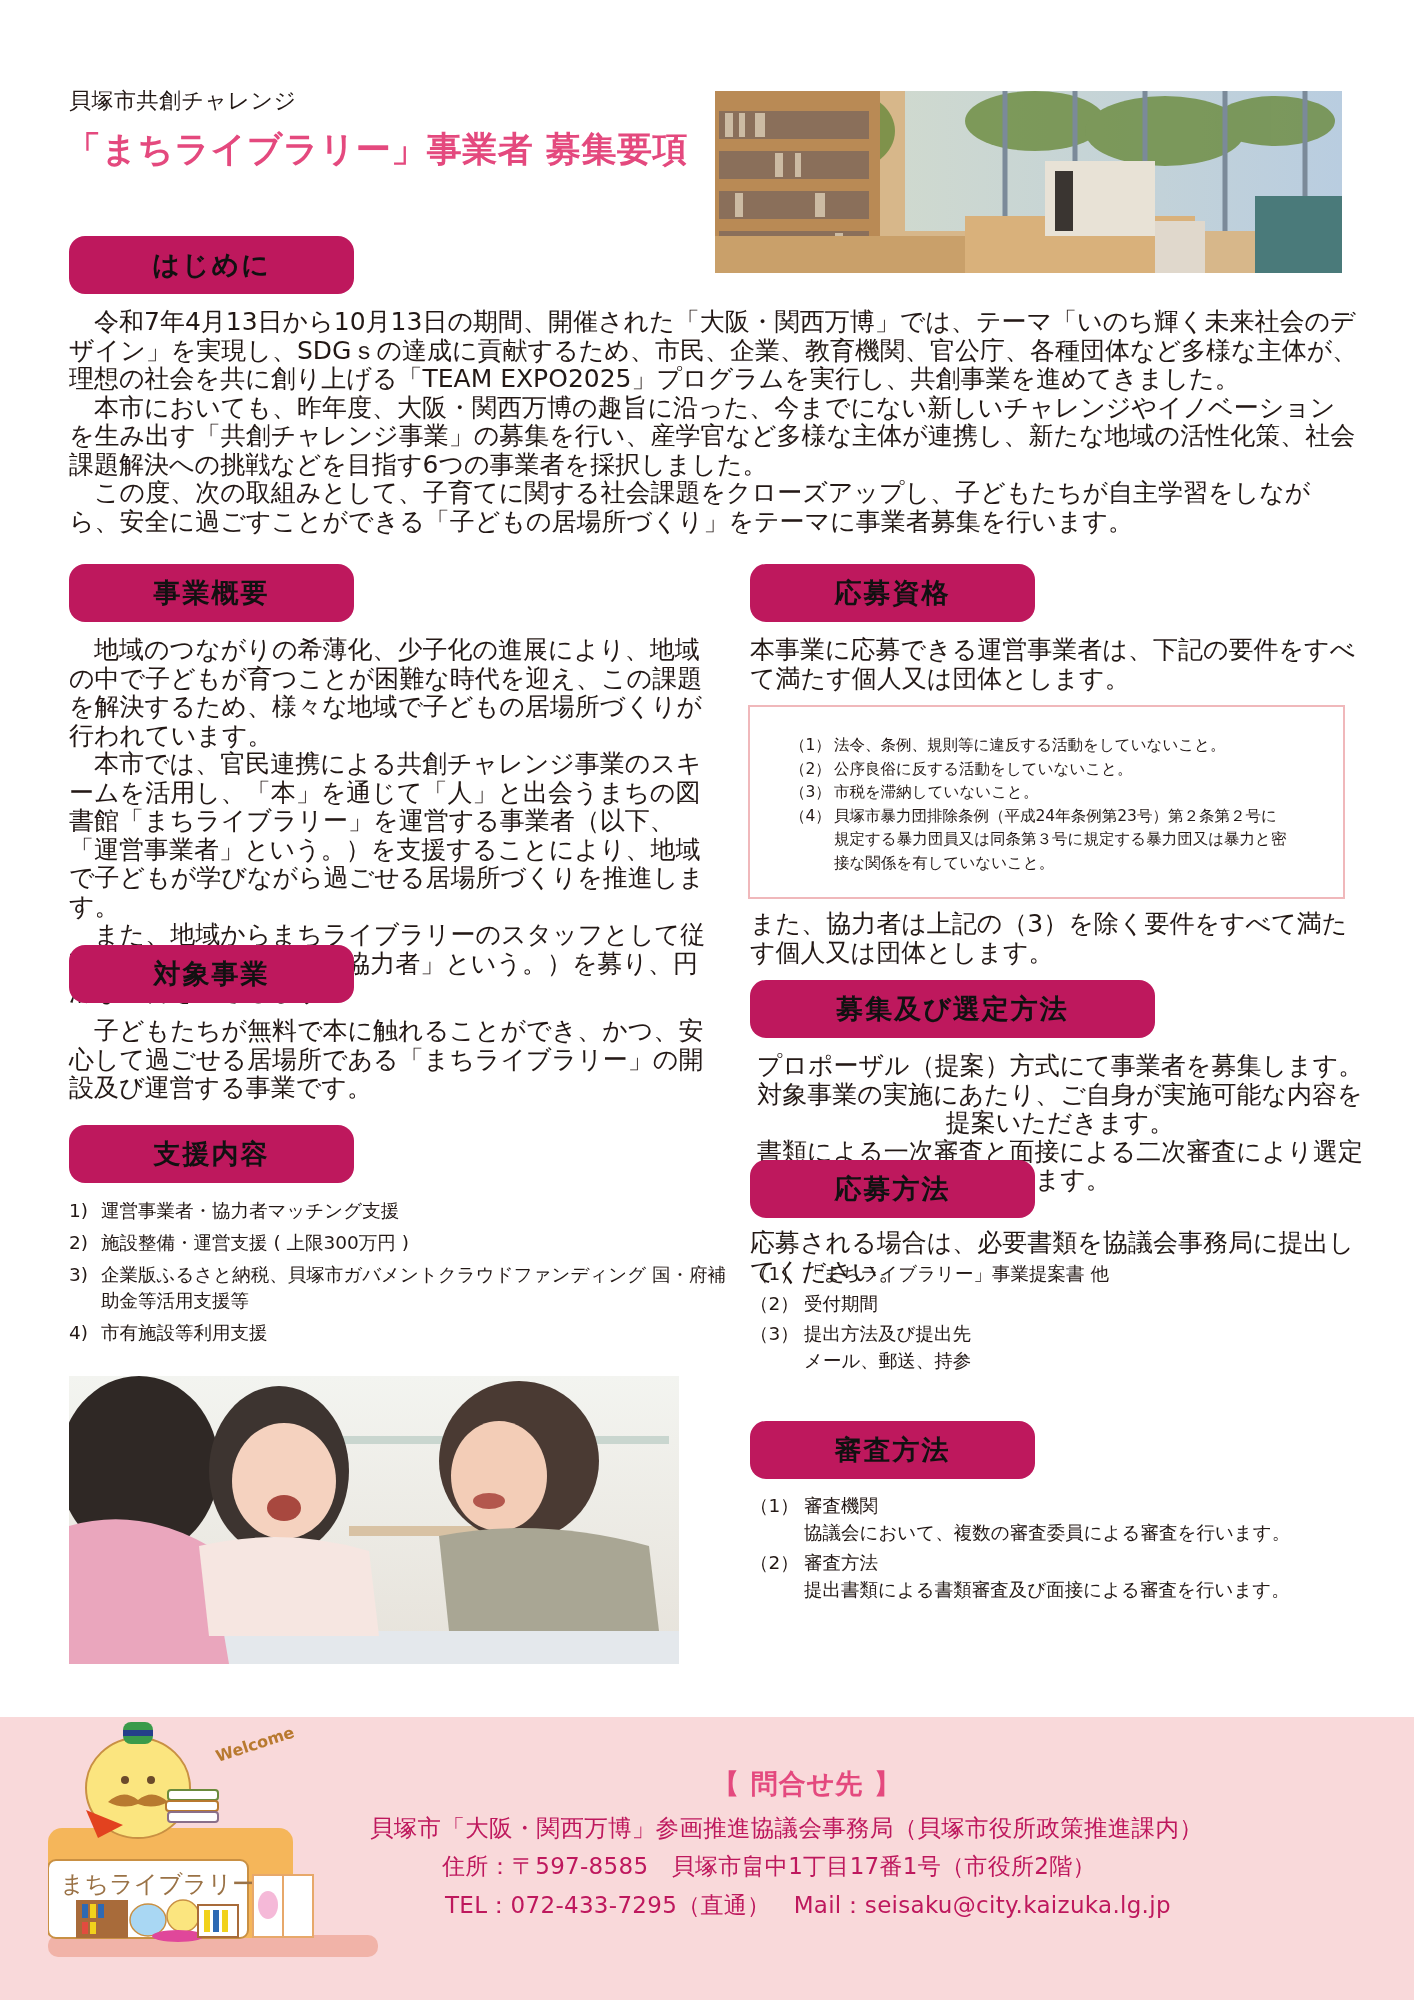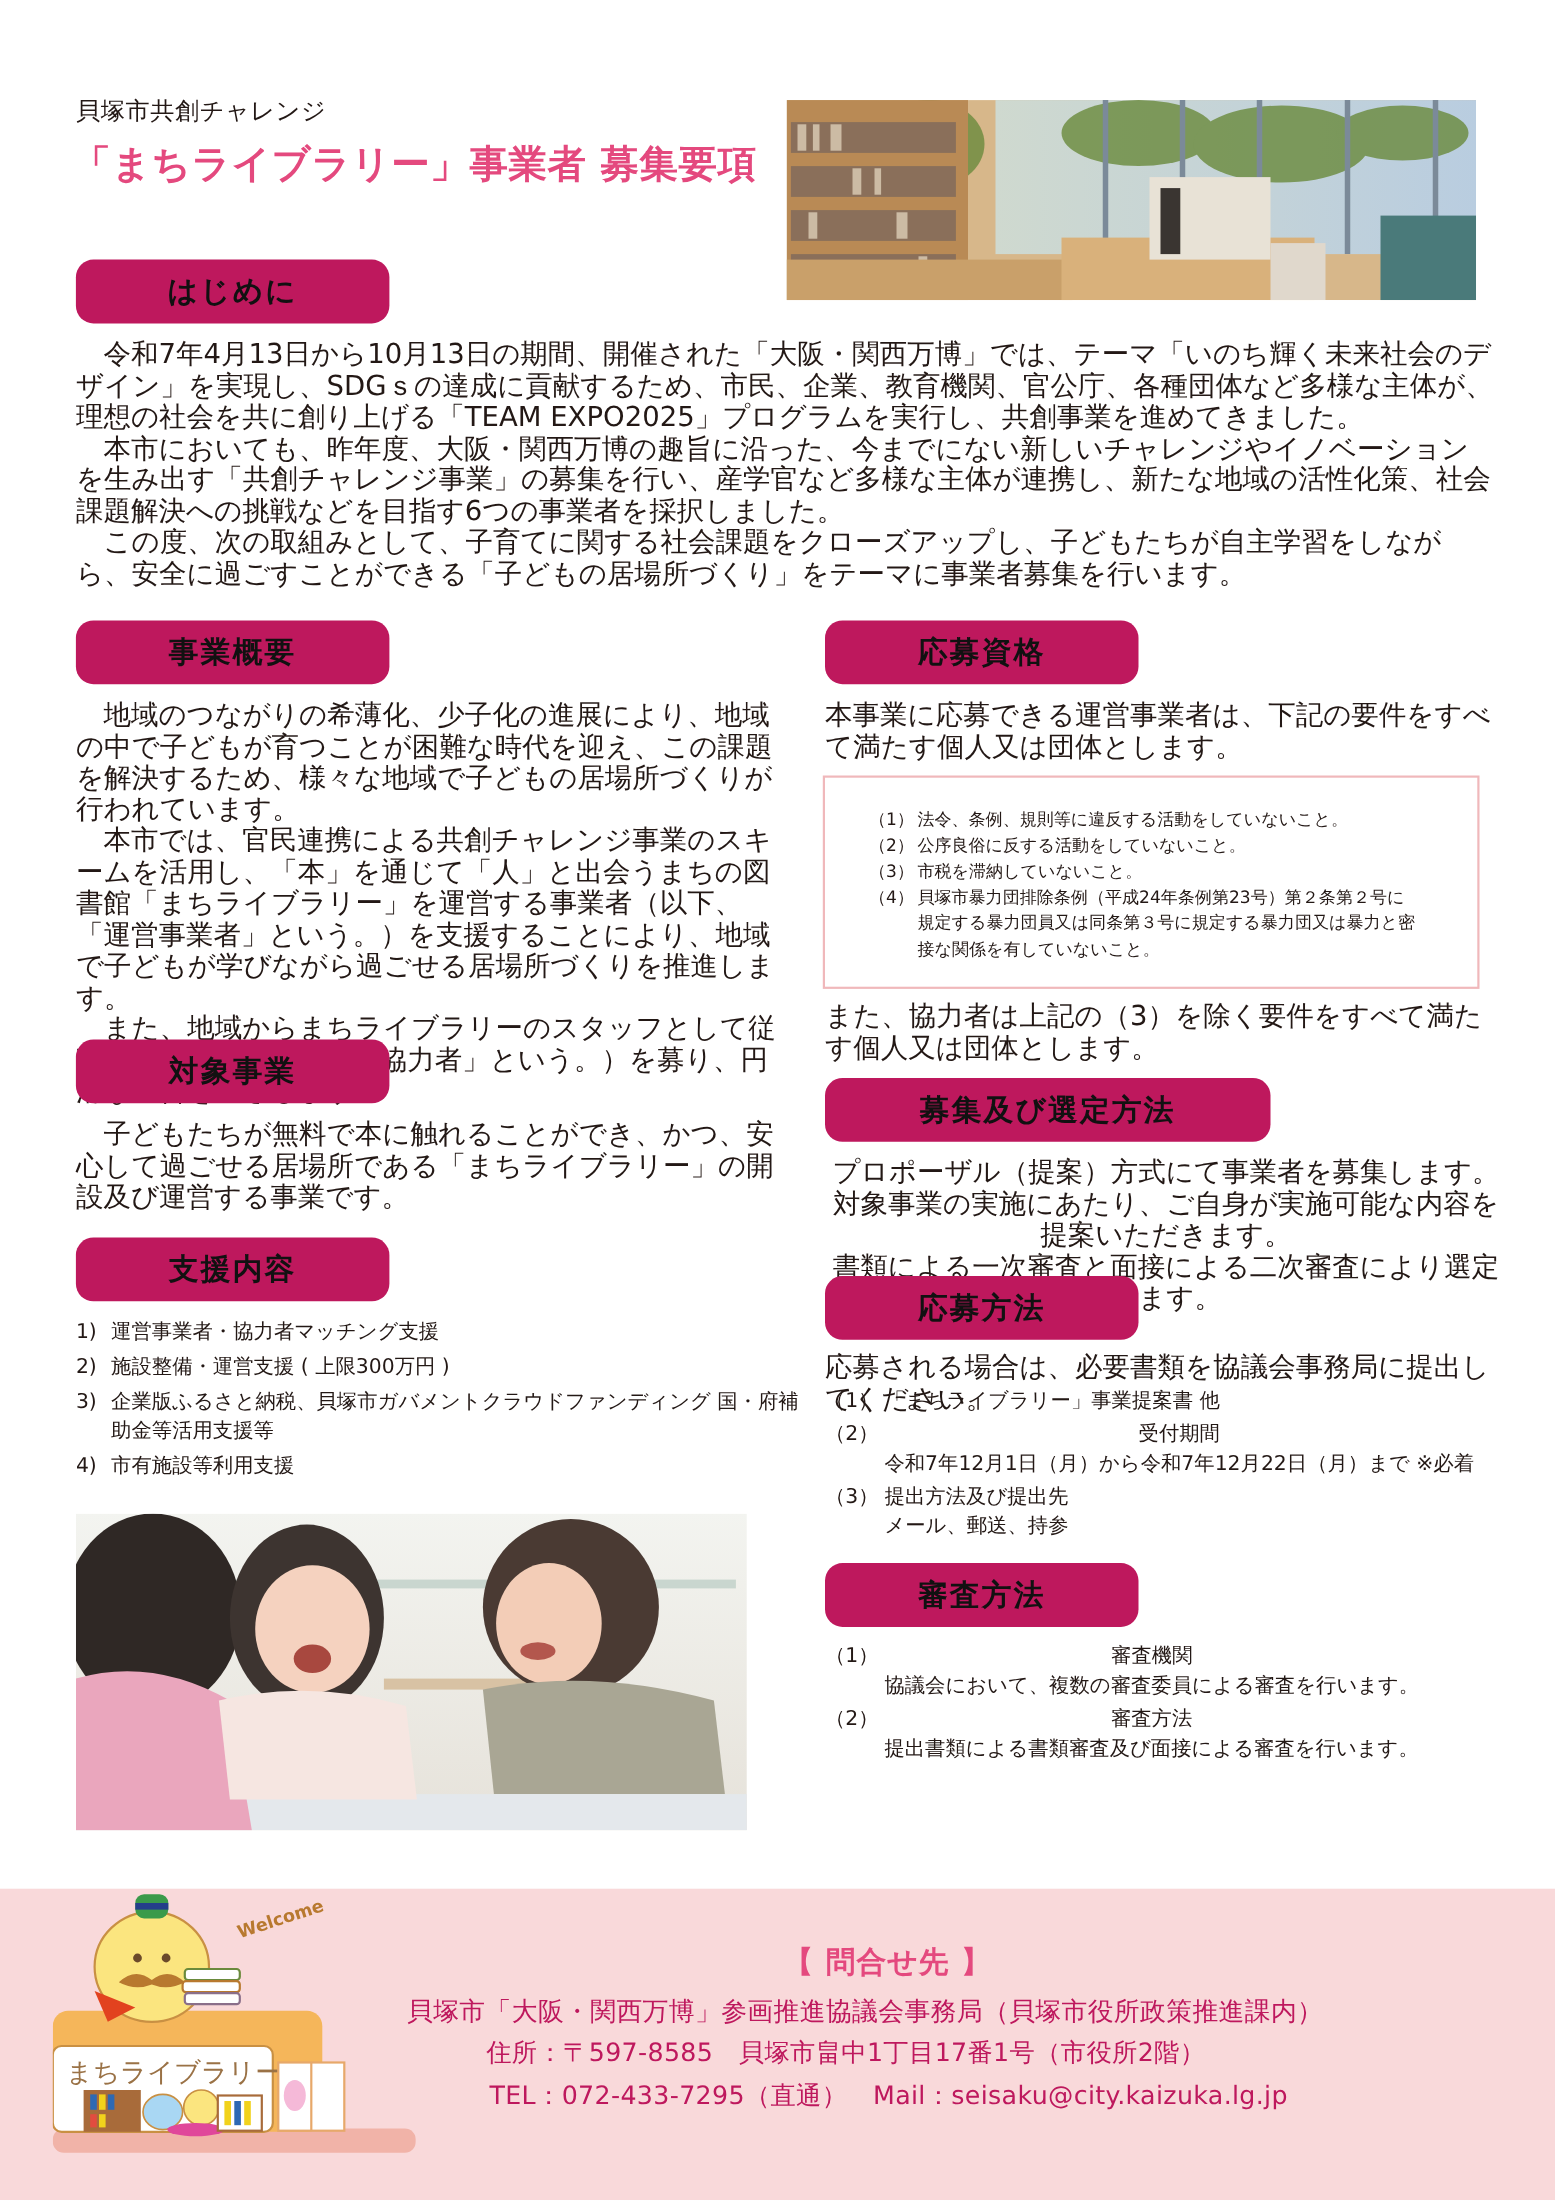--- a/index.html
+++ b/index.html
@@ -30,21 +30,21 @@
     border: 2.5px solid #f0b8bb;
     background: #fff;
   }
   .reqlist { list-style: none; font-size: 15.5px; line-height: 23.5px; }
   .reqlist li { display: flex; }
   .reqlist .num { width: 44px; flex: 0 0 44px; }
 
   .numlist { list-style: none; font-size: 18.5px; line-height: 27px; }
   .numlist li { display: flex; margin-bottom: 3px; }
   .numlist .num { flex: 0 0 54px; }
-  .numlist .sub { display: block; text-align: center; }
+  .numlist .sub { display: block; }
 
   .supportlist { list-style: none; font-size: 18.5px; line-height: 26px; }
   .supportlist li { display: flex; margin-bottom: 6px; }
   .supportlist .num { flex: 0 0 32px; }
 
   .footer { left: 0; top: 1717px; width: 1414px; height: 283px; background: #f9d9da; }
   .contact-title { left: 0; width: 1414px; top: 1766px; text-align: center; font-size: 27px; font-weight: bold; color: #e4497e; padding-left: 200px; letter-spacing: 1px; }
   .contact-line { font-size: 23px; color: #be185d; white-space: nowrap; letter-spacing: 0.3px; }
 </style>
 </head>
@@ -213,21 +213,20 @@
 </div>
 <ul class="abs numlist" style="left:750px; top:1260px; width:620px;">
   <li>
     <span class="num">（1）</span>
     <span>「まちライブラリー」事業提案書 他</span>
   </li>
   <li>
     <span class="num">（2）</span>
     <span>
       <span class="sub">受付期間</span>
-      <span class="sub">令和7年12月1日（月）から令和7年12月22日（月）まで ※必着</span>
     </span>
   </li>
   <li>
     <span class="num">（3）</span>
     <span>
       <span class="sub">提出方法及び提出先</span>
       <span class="sub">メール、郵送、持参</span>
     </span>
   </li>
 </ul>

